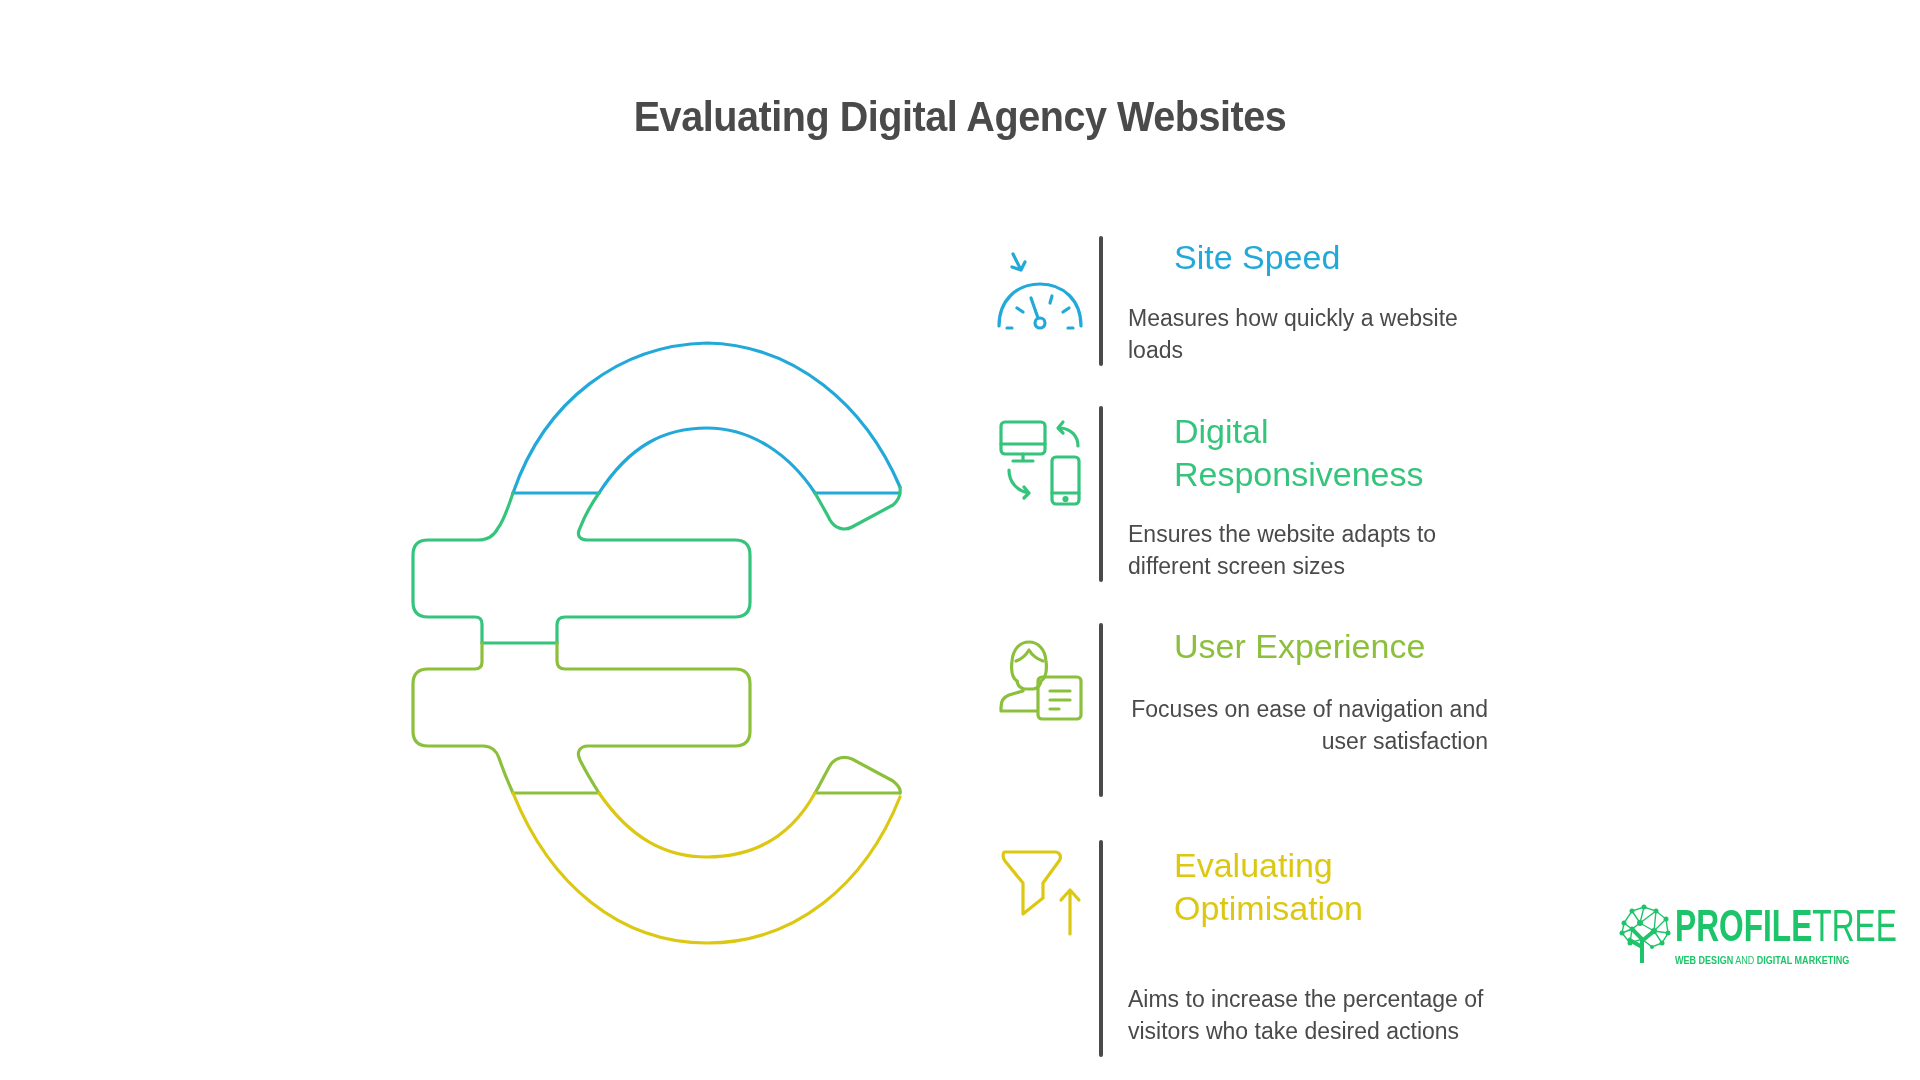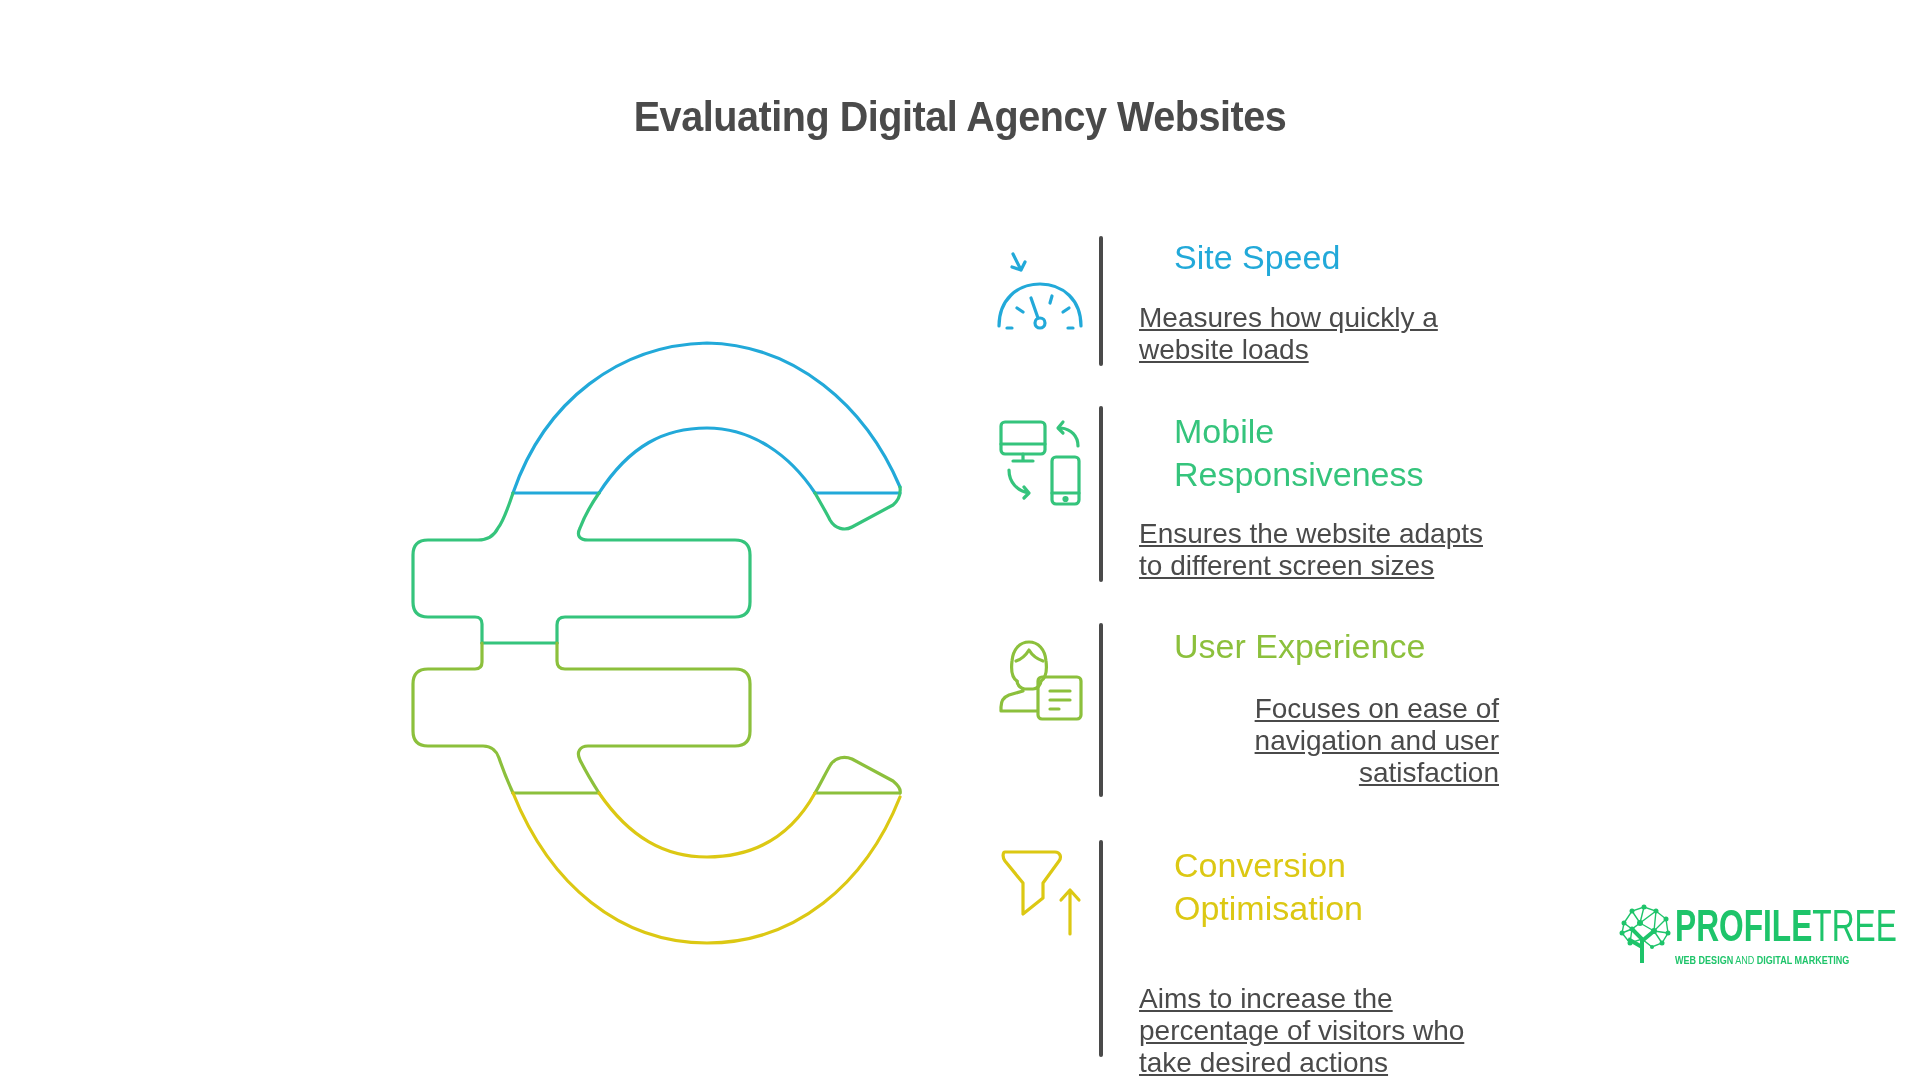--- a/index.html
+++ b/index.html
@@ -2,21 +2,21 @@
 <html><head>
 <meta charset="utf-8">
 <style>
   html, body { margin:0; padding:0; }
   body { width:1920px; height:1080px; background:#ffffff; position:relative; overflow:hidden; font-family:"Liberation Sans", sans-serif; }
   .title { position:absolute; left:0; width:1920px; top:92px; text-align:center; font-family:"Liberation Sans", sans-serif; font-weight:bold; font-size:43px; color:#4a4a4a; letter-spacing:-0.5px; transform:scaleX(0.92); }
   .euro { position:absolute; left:0; top:0; width:1920px; height:1080px; }
   .item { position:absolute; left:1099px; }
   .item .bar { position:absolute; left:0; top:0; width:4px; background:#4a4a4a; border-radius:2px; }
   .item .heading { position:absolute; left:27px; font-size:34px; line-height:43px; white-space:nowrap;margin-left:48px; }
-  .item .desc { position:absolute; left:40px; font-size:28px; line-height:32px; color:#4a4a4a; width:360px;text-decoration:underline; }
+  .item .desc { position:absolute; left:29px; font-size:23px; line-height:32px; color:#4a4a4a; width:360px; }
   .icon { position:absolute; left:995px; width:90px; height:90px; }
   .logo { position:absolute; left:1618px; top:903px; width:270px; height:66px; }
   .logo-word { position:absolute; left:57px; top:0px; font-family:"Liberation Sans", sans-serif; font-weight:bold; font-size:44px; line-height:46px; color:#1ec46a; transform:scaleX(0.72); transform-origin:left top; white-space:nowrap; letter-spacing:0px; }
   .logo-word .light { font-weight:normal; }
   .logo-sub { position:absolute; left:57px; top:51px; font-family:"Liberation Sans", sans-serif; font-weight:bold; font-size:10.5px; color:#1ec46a; white-space:nowrap; transform:scaleX(0.86); transform-origin:left top; }
   .logo-sub .light { font-weight:normal; }
 </style>
 </head>
 <body>
 
@@ -74,21 +74,21 @@
   <path d="M6 26 L50 26"></path>
   <path d="M28 36 L28 42 M18 43 L38 43"></path>
   <path d="M83 28 C83 18 76 11 66 10 M68 4 L63 10 L68 15"></path>
   <rect x="57" y="39" width="27" height="47" rx="4"></rect>
   <path d="M57 75 L84 75"></path>
   <circle cx="70.5" cy="81" r="1.5" fill="#35c47c"></circle>
   <path d="M14 52 C14 64 22 73 34 75 M29 69 L34 75 L29 80"></path>
 </svg>
 <div class="item" style="top:406px;">
   <div class="bar" style="height:176px;"></div>
-  <div class="heading" style="top:4px;color:#35c47c;">Mobile</div>
+  <div class="heading" style="top:4px;color:#35c47c;">Digital</div>
   <div class="heading" style="top:47px;color:#35c47c;">Responsiveness</div>
   <div class="desc" style="top:112px;">Ensures the website adapts to different screen sizes</div>
 </div>
 
 <svg class="icon" style="top:633px;" viewBox="0 0 90 90" fill="none" stroke="#8cc03c" stroke-width="3.2" stroke-linecap="round" stroke-linejoin="round">
   <path d="M22 48 C16 44 16 36 17 28 C18 16 25 9 34 9 C43 9 50 16 51 28 C52 36 52 44 46 48"></path>
   <path d="M21 28 C27 26 31 22 34 17 C37 22 42 26 48 28"></path>
   <path d="M22 48 C22 52 26 56 30 56 L38 56 C42 56 46 52 46 48"></path>
   <path d="M28 58 L14 62 C9 64 6 68 6 74 L6 78 L42 78"></path>
   <rect x="43" y="44" width="43" height="42" rx="4"></rect>
@@ -99,21 +99,21 @@
   <div class="heading" style="top:2px;color:#8cc03c;text-align:right;">User Experience</div>
   <div class="desc" style="top:70px;text-align:right;">Focuses on ease of navigation and user satisfaction</div>
 </div>
 
 <svg class="icon" style="top:848px;" viewBox="0 0 90 90" fill="none" stroke="#dcc813" stroke-width="3.2" stroke-linecap="round" stroke-linejoin="round">
   <path d="M10 4 L60 4 C65 4 67 9 64 13 L48 35 L48 50 L28 66 L28 35 L10 13 C7 9 8 4 10 4 Z"></path>
   <path d="M75 86 L75 42 M66 52 L75 42 L84 52"></path>
 </svg>
 <div class="item" style="top:840px;">
   <div class="bar" style="height:217px;"></div>
-  <div class="heading" style="top:4px;color:#dcc813;">Conversion</div>
+  <div class="heading" style="top:4px;color:#dcc813;">Evaluating</div>
   <div class="heading" style="top:47px;color:#dcc813;">Optimisation</div>
   <div class="desc" style="top:115px;margin-top:28px;">Aims to increase the percentage of visitors who take desired actions</div>
 </div>
 
 <div class="logo">
   <svg style="position:absolute;left:0;top:0;width:54px;height:62px;" viewBox="0 0 54 62" fill="none" stroke="#1ec46a" stroke-width="1.4">
     <path d="M24 60 L24 36 L14 26 M24 38 L36 28 M24 44 L10 36" stroke-width="4"></path>
     <path d="M6 20 L14 8 L26 4 L38 8 L48 16 L50 30 L44 40 L34 44 L24 36 L12 40 L4 30 Z"></path>
     <path d="M14 8 L22 20 L26 4 M22 20 L38 8 M22 20 L14 26 L6 20 M22 20 L36 28 L48 16 M36 28 L50 30 M36 28 L44 40 M14 26 L4 30 M14 26 L12 40 M38 8 L36 28"></path>
     <g fill="#1ec46a" stroke="none">

